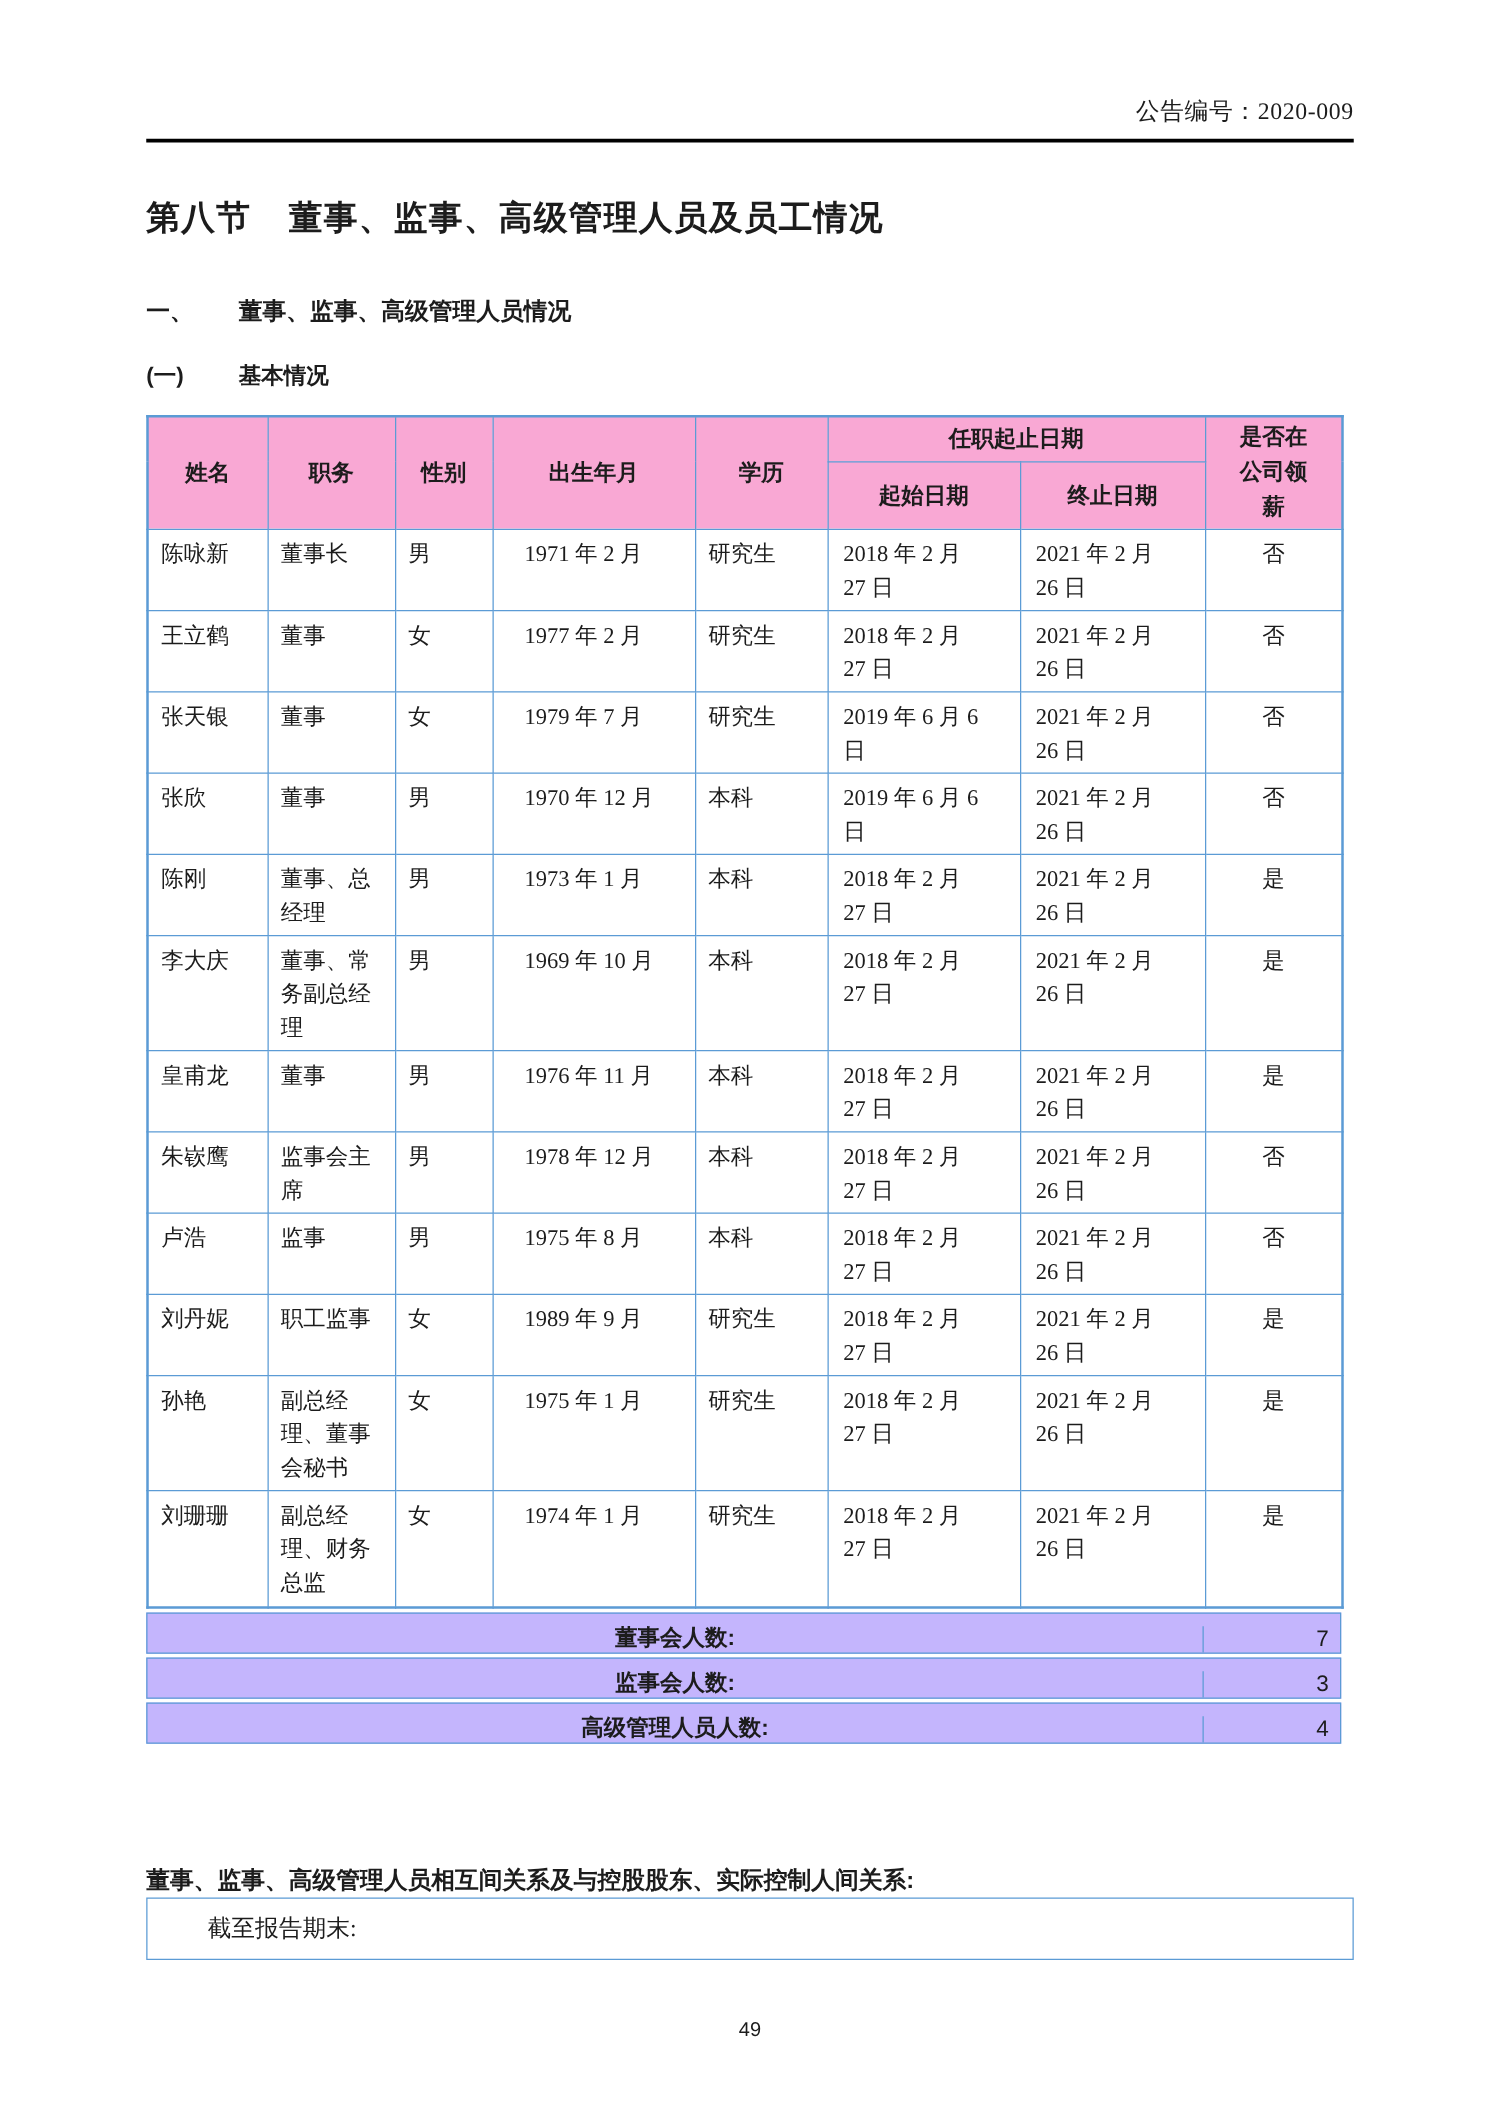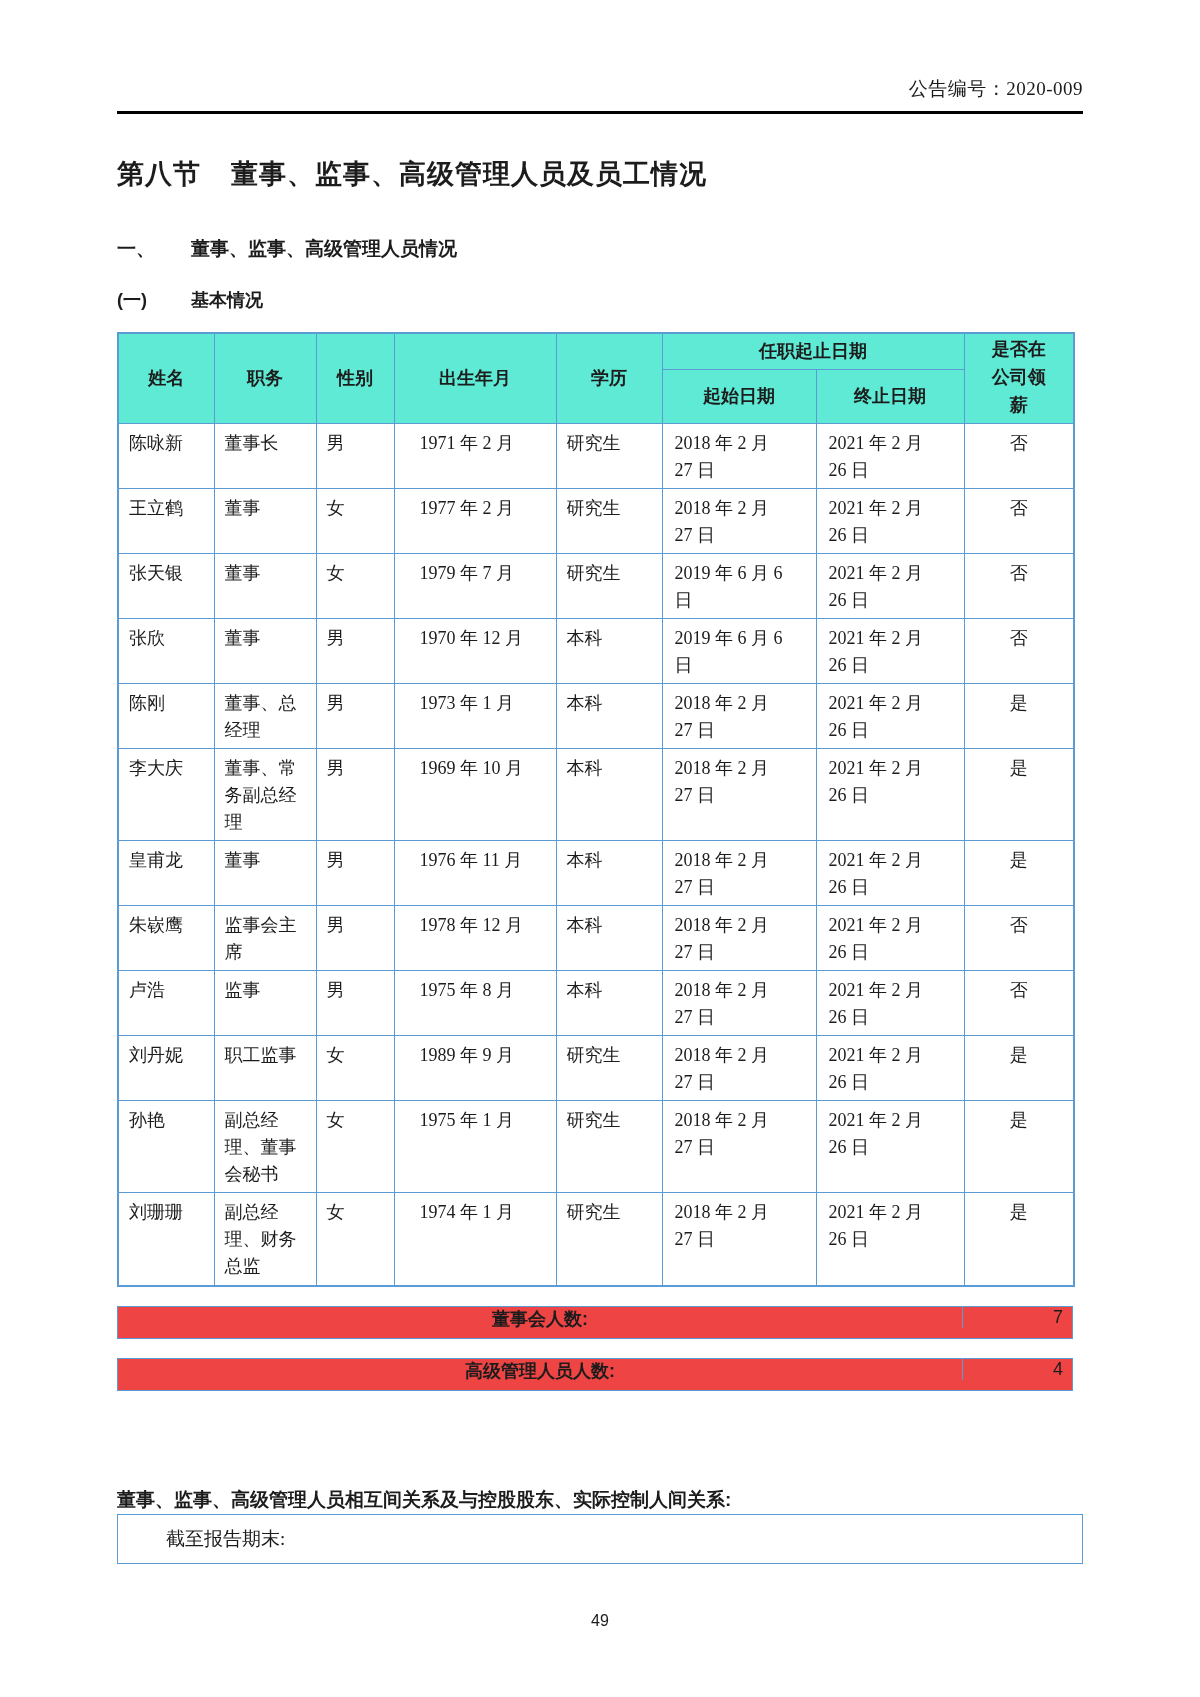--- a/index.html
+++ b/index.html
@@ -33,43 +33,43 @@
   }
   .subsec-head .num { width:74px; flex:0 0 auto; }
 
   
   table.main {
     margin-top:20px; width:956px; border-collapse:collapse; table-layout:fixed;
     border:2px solid #5B9BD5;
   }
   table.main th, table.main td { border:1px solid #5B9BD5; }
   table.main thead th {
-    background:#5eead4; text-align:center; vertical-align:middle;
+    background:#f9a8d4; text-align:center; vertical-align:middle;
     font-family:"Liberation Sans","DejaVu Sans",sans-serif;
     font-weight:700; font-size:18px; line-height:1.5;
   }
   table.main thead tr.h1 { height:36px; }
   table.main thead tr.h2 { height:54px; }
   .wrap3 { display:inline-block; width:3.1em; line-height:1.55; }
   table.main tbody td {
     vertical-align:top; font-size:18px; line-height:1.5;
     padding:6px 8px 4px 10px; background:#ffffff;
   }
   table.main tbody td.c-birth { padding-left:25px; }
   table.main tbody td.c-date  { padding-left:12px; }
   table.main tbody td.c-date span { display:inline-block; max-width:108px; }
   table.main tbody td.c-paid  { text-align:center; padding-left:4px; padding-right:4px; }
   table.main tbody tr { height:60px; }
   table.main tbody tr.tall { height:88px; }
   table.main tbody tr.taller { height:94px; }
 
   
   .sum-strip {
-    width:956px; margin-top:19px; border:1px solid #5B9BD5;
-    display:flex; align-items:flex-start; height:33px; background:#ef4444;
+    width:956px; margin-top:3px; border:1px solid #5B9BD5;
+    display:flex; align-items:flex-end; height:33px; background:#c4b5fd;
   }
   .sum-strip .lab {
     flex:1 1 auto; display:flex; align-items:center; justify-content:center;
     font-family:"Liberation Sans","DejaVu Sans",sans-serif;
     font-weight:700; font-size:18px;
   }
   .sum-strip .val {
     flex:0 0 110px; border-left:1px solid #5B9BD5;
     display:flex; align-items:center; justify-content:flex-end;
     padding-right:9px; font-family:"Liberation Sans","DejaVu Sans",sans-serif;
@@ -260,20 +260,24 @@
         <td class="c-paid">是</td>
       </tr>
     </tbody>
   </table>
 
   <div class="sum-strip">
     <div class="lab">董事会人数:</div>
     <div class="val">7</div>
   </div>
   <div class="sum-strip">
+    <div class="lab">监事会人数:</div>
+    <div class="val">3</div>
+  </div>
+  <div class="sum-strip">
     <div class="lab">高级管理人员人数:</div>
     <div class="val">4</div>
   </div>
 
   <div class="rel-head">董事、监事、高级管理人员相互间关系及与控股股东、实际控制人间关系:</div>
 
   <div class="note-box">
     <span>截至报告期末:</span>
   </div>
 

